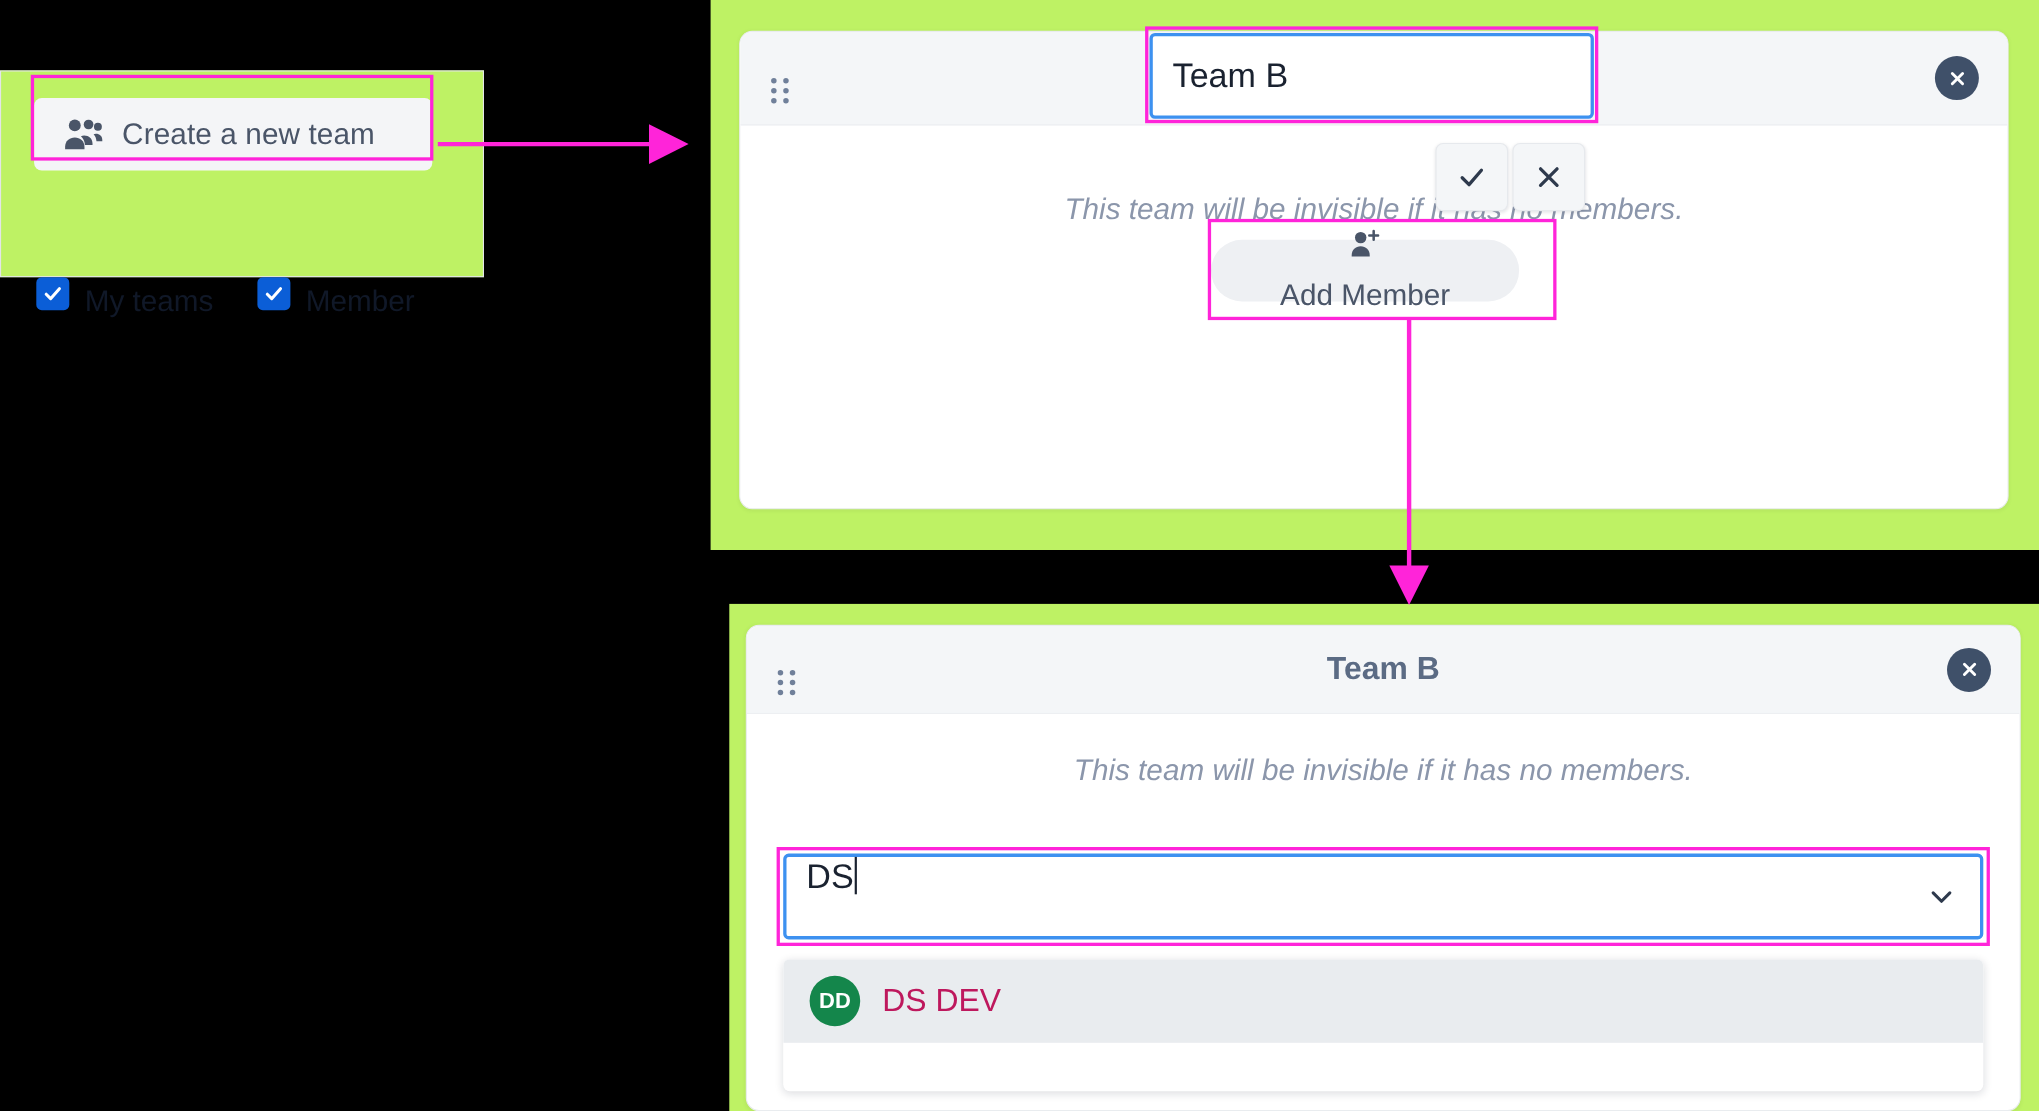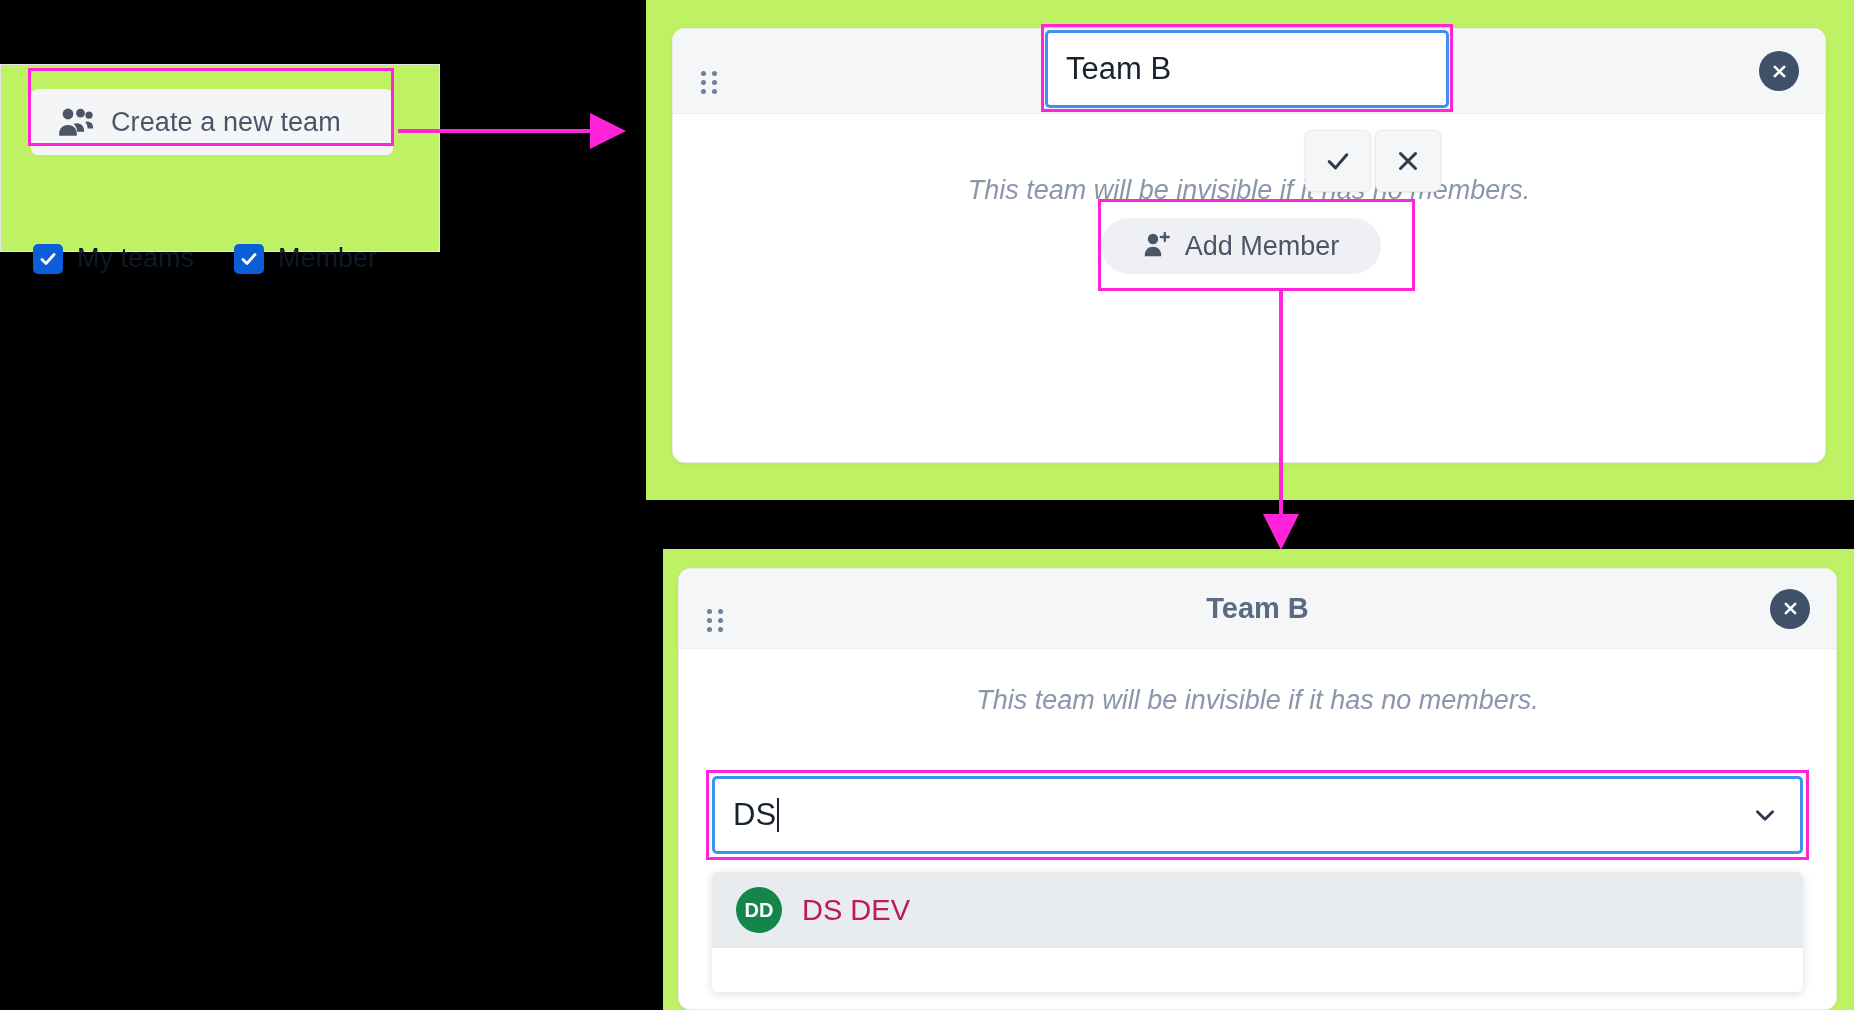--- a/index.html
+++ b/index.html
@@ -34,21 +34,21 @@
   .check-row {
     position: absolute; left: 32px; top: 178px;
     display: flex; align-items: center; gap: 14px;
   }
   .cbx {
     width: 30px; height: 30px; border-radius: 5px; background: #0b5ed7;
     display: flex; align-items: center; justify-content: center; cursor: pointer;
     flex: none;
   }
   .cbx svg { width: 20px; height: 20px; }
-  .cbx-label { font-size: 27px; color: #101828; margin-right: 26px; }
+  .cbx-label { font-size: 27px; color: #101828; margin-right: 26px; margin-top: 16px; }
 
   
   #top-backdrop { left: 646px; top: 0px; width: 1208px; height: 500px; }
   #top-card {
     position: absolute; left: 672px; top: 28px; width: 1154px; height: 435px;
     background: #fff; border: 1px solid #e9ecef; border-radius: 12px;
     box-shadow: 0 1px 4px rgba(16,24,40,.06); overflow: hidden;
   }
   .card-header {
     position: relative; height: 85px; background: #f4f6f8;
@@ -93,20 +93,21 @@
     display: flex; align-items: center; justify-content: center;
     box-shadow: 0 1px 3px rgba(16,24,40,.10); cursor: pointer;
   }
   .confirm-btn svg { width: 30px; height: 30px; }
 
   #add-member-btn {
     position: absolute; left: 1101px; top: 218px; width: 280px; height: 56px;
     background: #eef0f3; border-radius: 28px;
     display: flex; align-items: center; justify-content: center; gap: 14px;
     cursor: pointer;
+    flex-direction: column;
   }
   #add-member-btn .label { font-size: 27px; color: #4a5568; }
   #add-member-highlight {
     position: absolute; left: 1098px; top: 199px; width: 317px; height: 92px;
     border: 3px solid #ff24d9; pointer-events: none;
   }
 
   
   #bottom-backdrop { left: 663px; top: 549px; width: 1191px; height: 461px; }
   #bottom-card {
@@ -115,21 +116,21 @@
     box-shadow: 0 1px 4px rgba(16,24,40,.06);
   }
   #bottom-card .card-header { height: 80px; border-radius: 12px 12px 0 0; }
   #bottom-title {
     width: 100%; text-align: center; font-size: 29px; font-weight: bold; color: #5b6b84;
   }
 
   #member-select {
     position: absolute; left: 712px; top: 776px; width: 1091px; height: 78px;
     background: #fff; border: 3px solid #3d91f0; border-radius: 5px;
-    display: flex; align-items: center; z-index: 6;
+    display: flex; z-index: 6;
   }
   #member-select .val { font-size: 31px; color: #1a2230; padding-left: 18px; }
   #member-select .caret-wrap { position: absolute; right: 22px; top: 50%; transform: translateY(-50%); }
   .caret { width: 26px; height: 26px; display: block; }
   .caret-blink {
     display: inline-block; width: 2px; height: 34px; background: #1a2230;
     margin-left: 1px; vertical-align: middle;
   }
   #member-select-highlight {
     position: absolute; left: 706px; top: 770px; width: 1103px; height: 90px;

